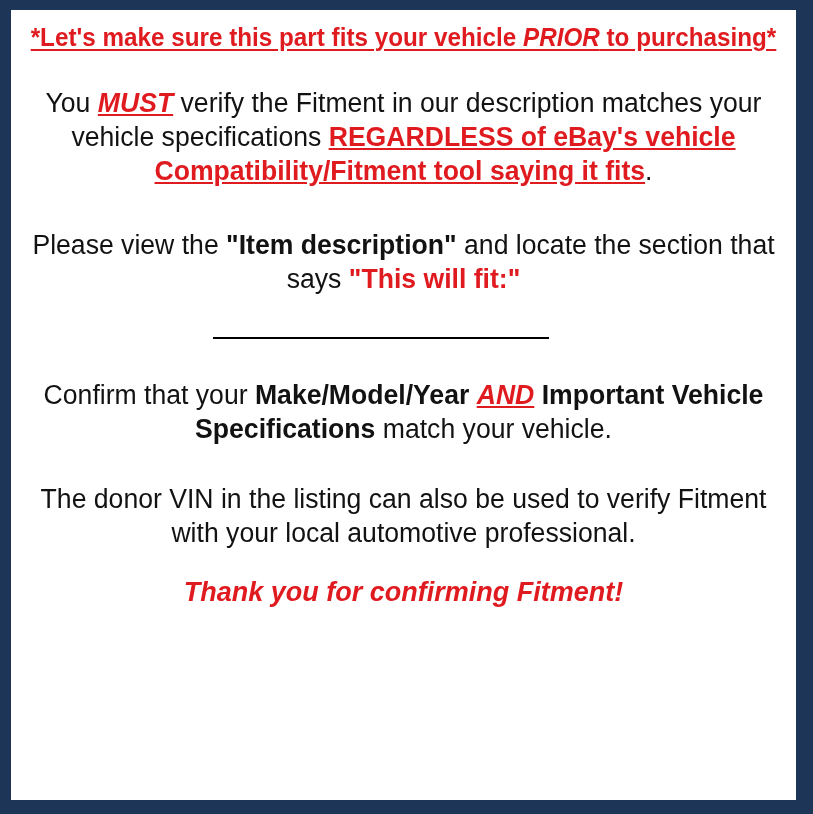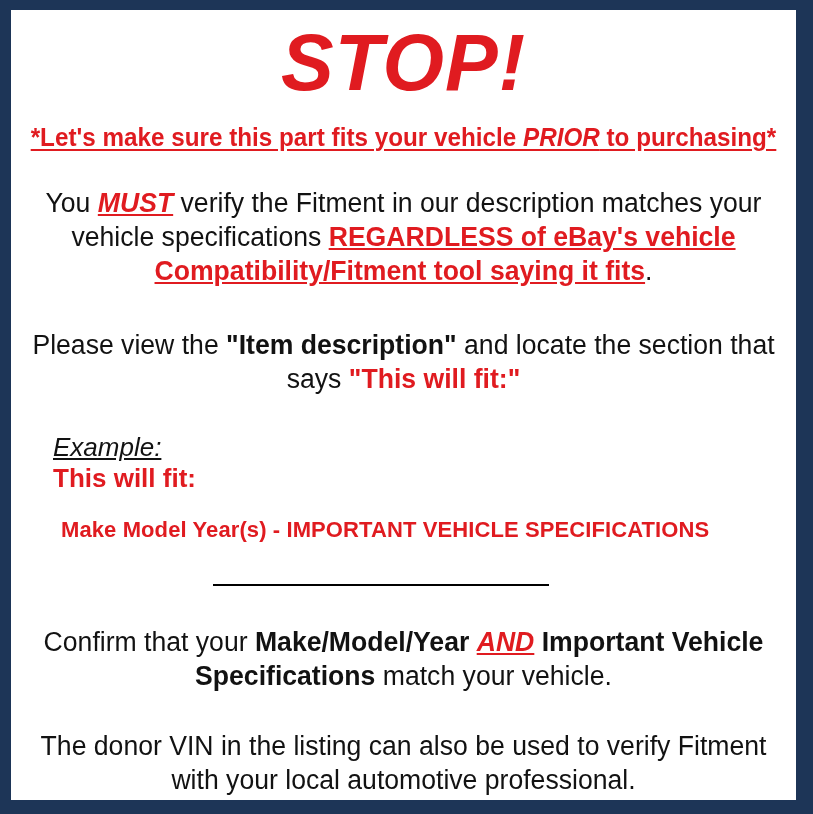--- a/index.html
+++ b/index.html
@@ -141,35 +141,27 @@
     font-style: italic;
     color: #e01b20;
   }
 </style>
 </head>
 <body>
 
 <div class="poster">
   <div class="sheet">
 
-    <h1 class="headline">STOP!</h1>
 
     <p class="subtitle"><span>*Let's make sure this part fits your vehicle </span><span class="i">PRIOR</span><span> to purchasing*</span></p>
 
     <p class="para p-must"><span>You </span><span class="red b i seg-u">MUST</span><span> verify the Fitment in our description matches your vehicle specifications </span><span class="red b seg-u">REGARDLESS of eBay's vehicle Compatibility/Fitment tool saying it fits</span><span>.</span></p>
 
     <p class="para p-view"><span>Please view the </span><span class="b">"Item description"</span><span> and locate the section that says </span><span class="red b">"This will fit:"</span></p>
 
-    <div class="example-block">
-      <p style="margin:0;">
-        <span class="example-label">Example:</span>
-      </p>
-      <p class="example-fit">This will fit:</p>
-      <p class="example-spec">Make Model Year(s) - IMPORTANT VEHICLE SPECIFICATIONS</p>
-    </div>
 
     <div class="divider-wrap">
       <span class="divider"></span>
     </div>
 
     <p class="para p-confirm"><span>Confirm that your </span><span class="b">Make/Model/Year</span><span> </span><span class="red b i seg-u">AND</span><span> </span><span class="b">Important Vehicle Specifications</span><span> match your vehicle.</span></p>
 
     <p class="para p-vin">The donor VIN in the listing can also be used to verify Fitment with your local automotive professional.</p>
 
     <p class="thanks">Thank you for confirming Fitment!</p>

